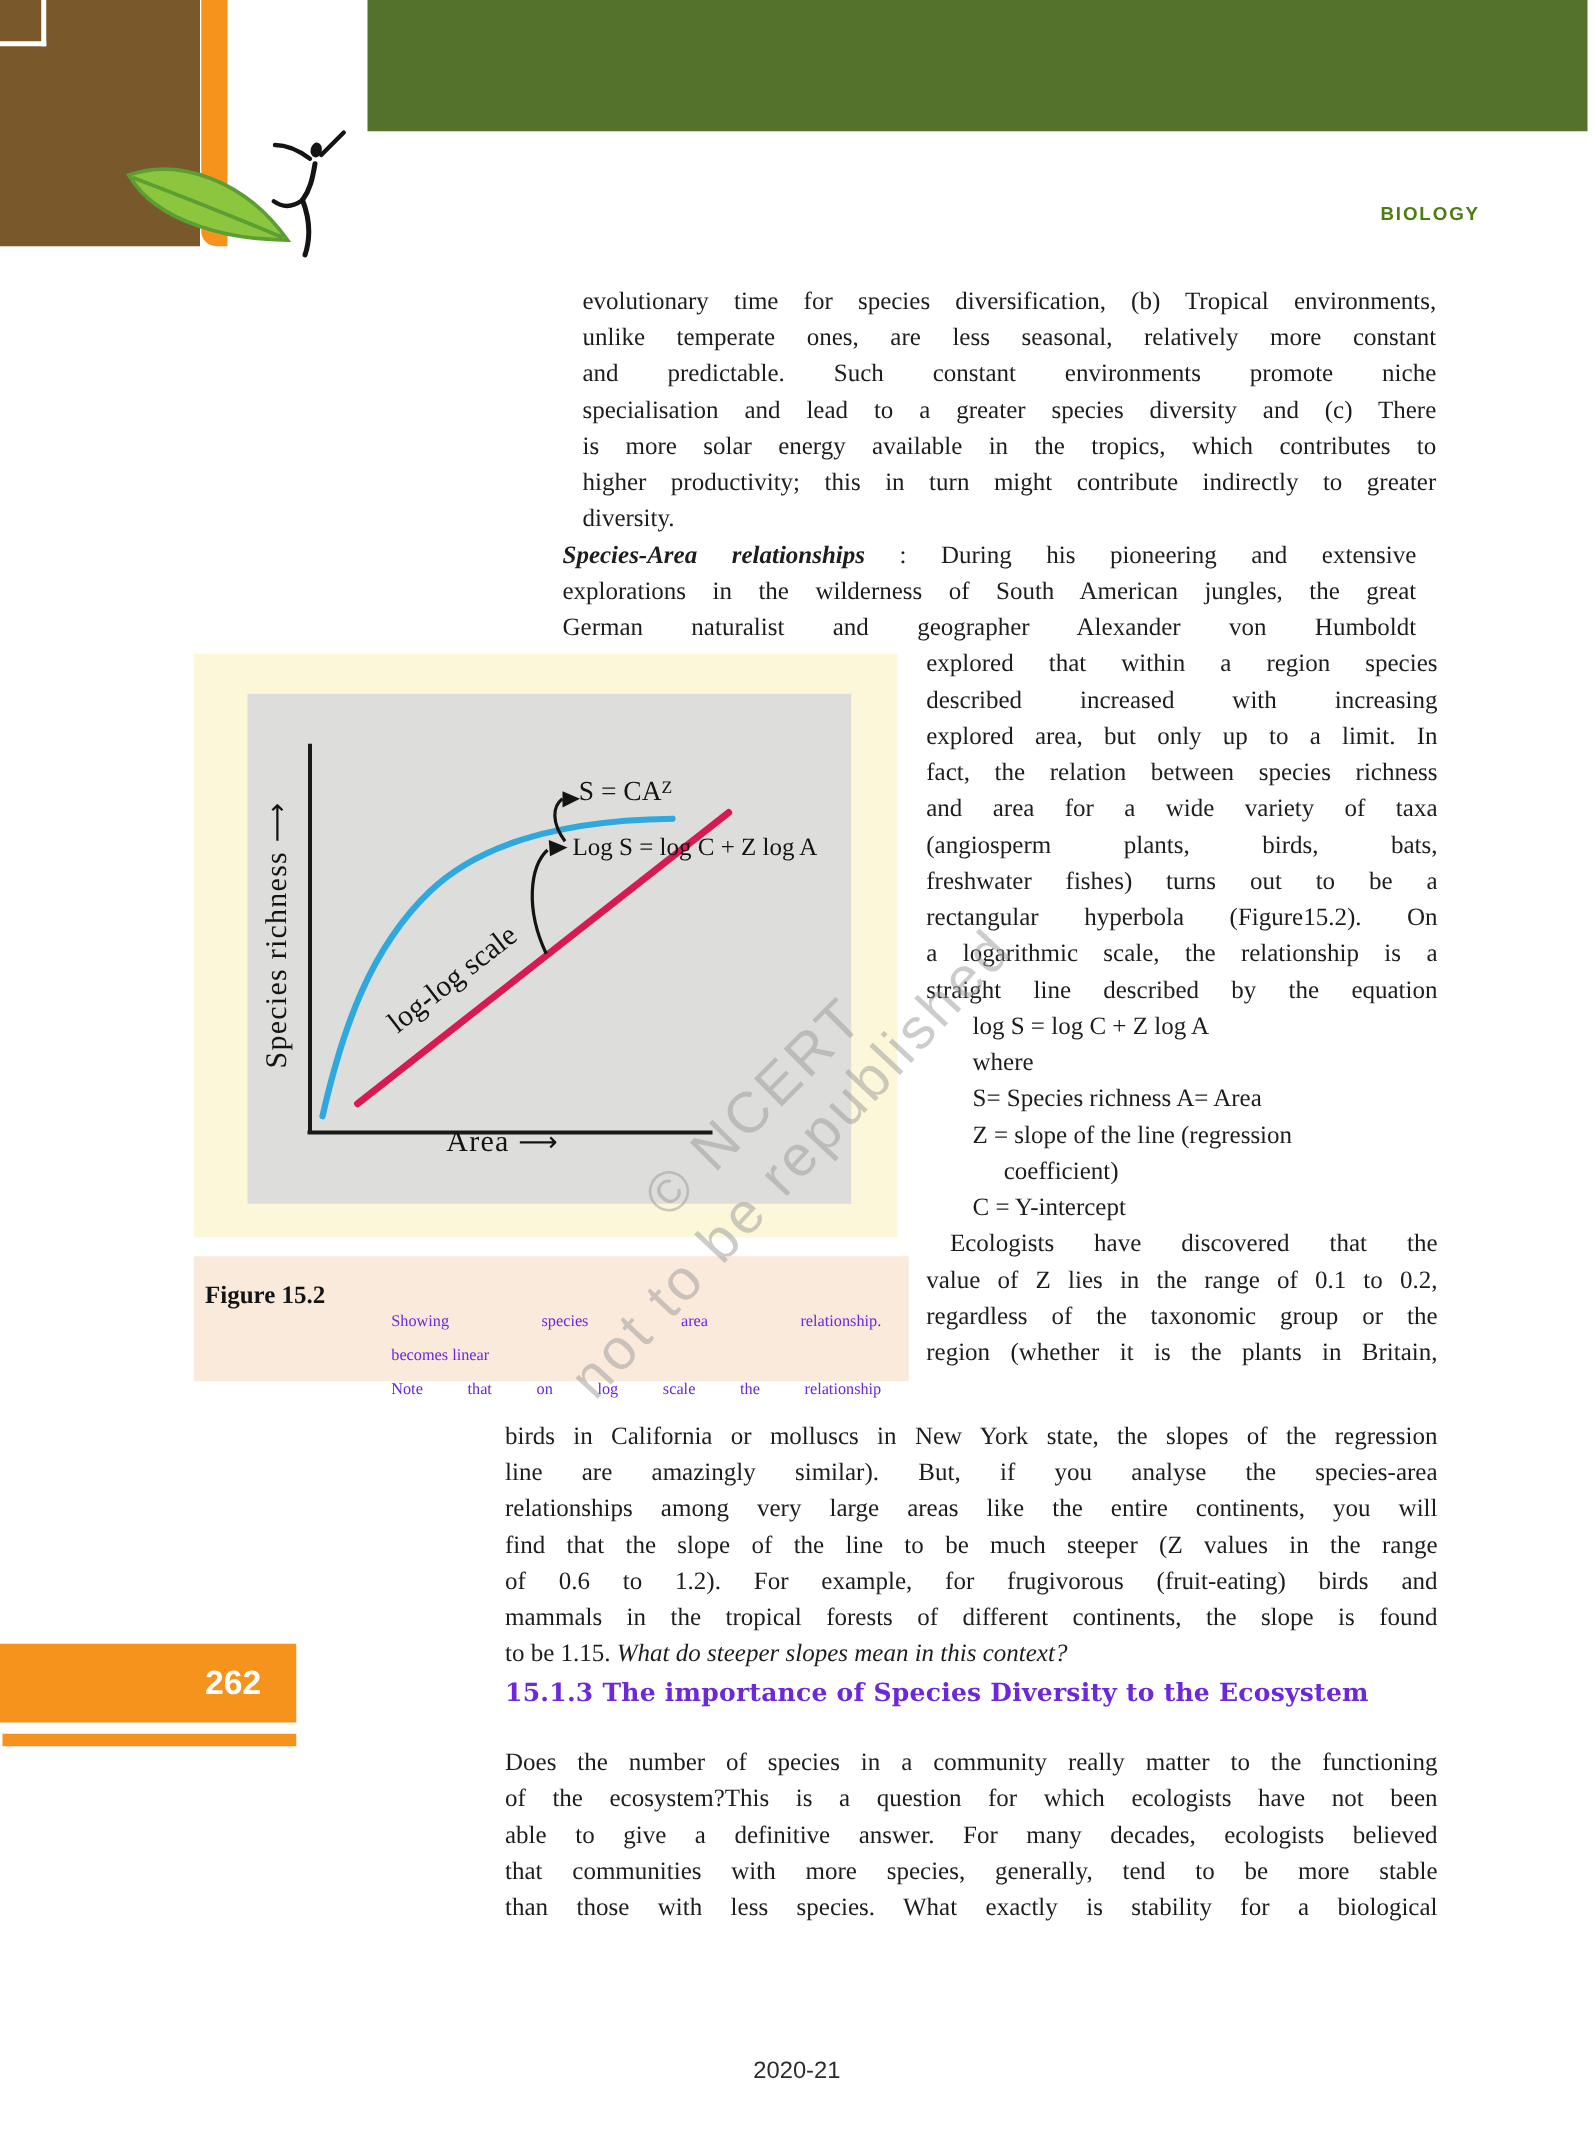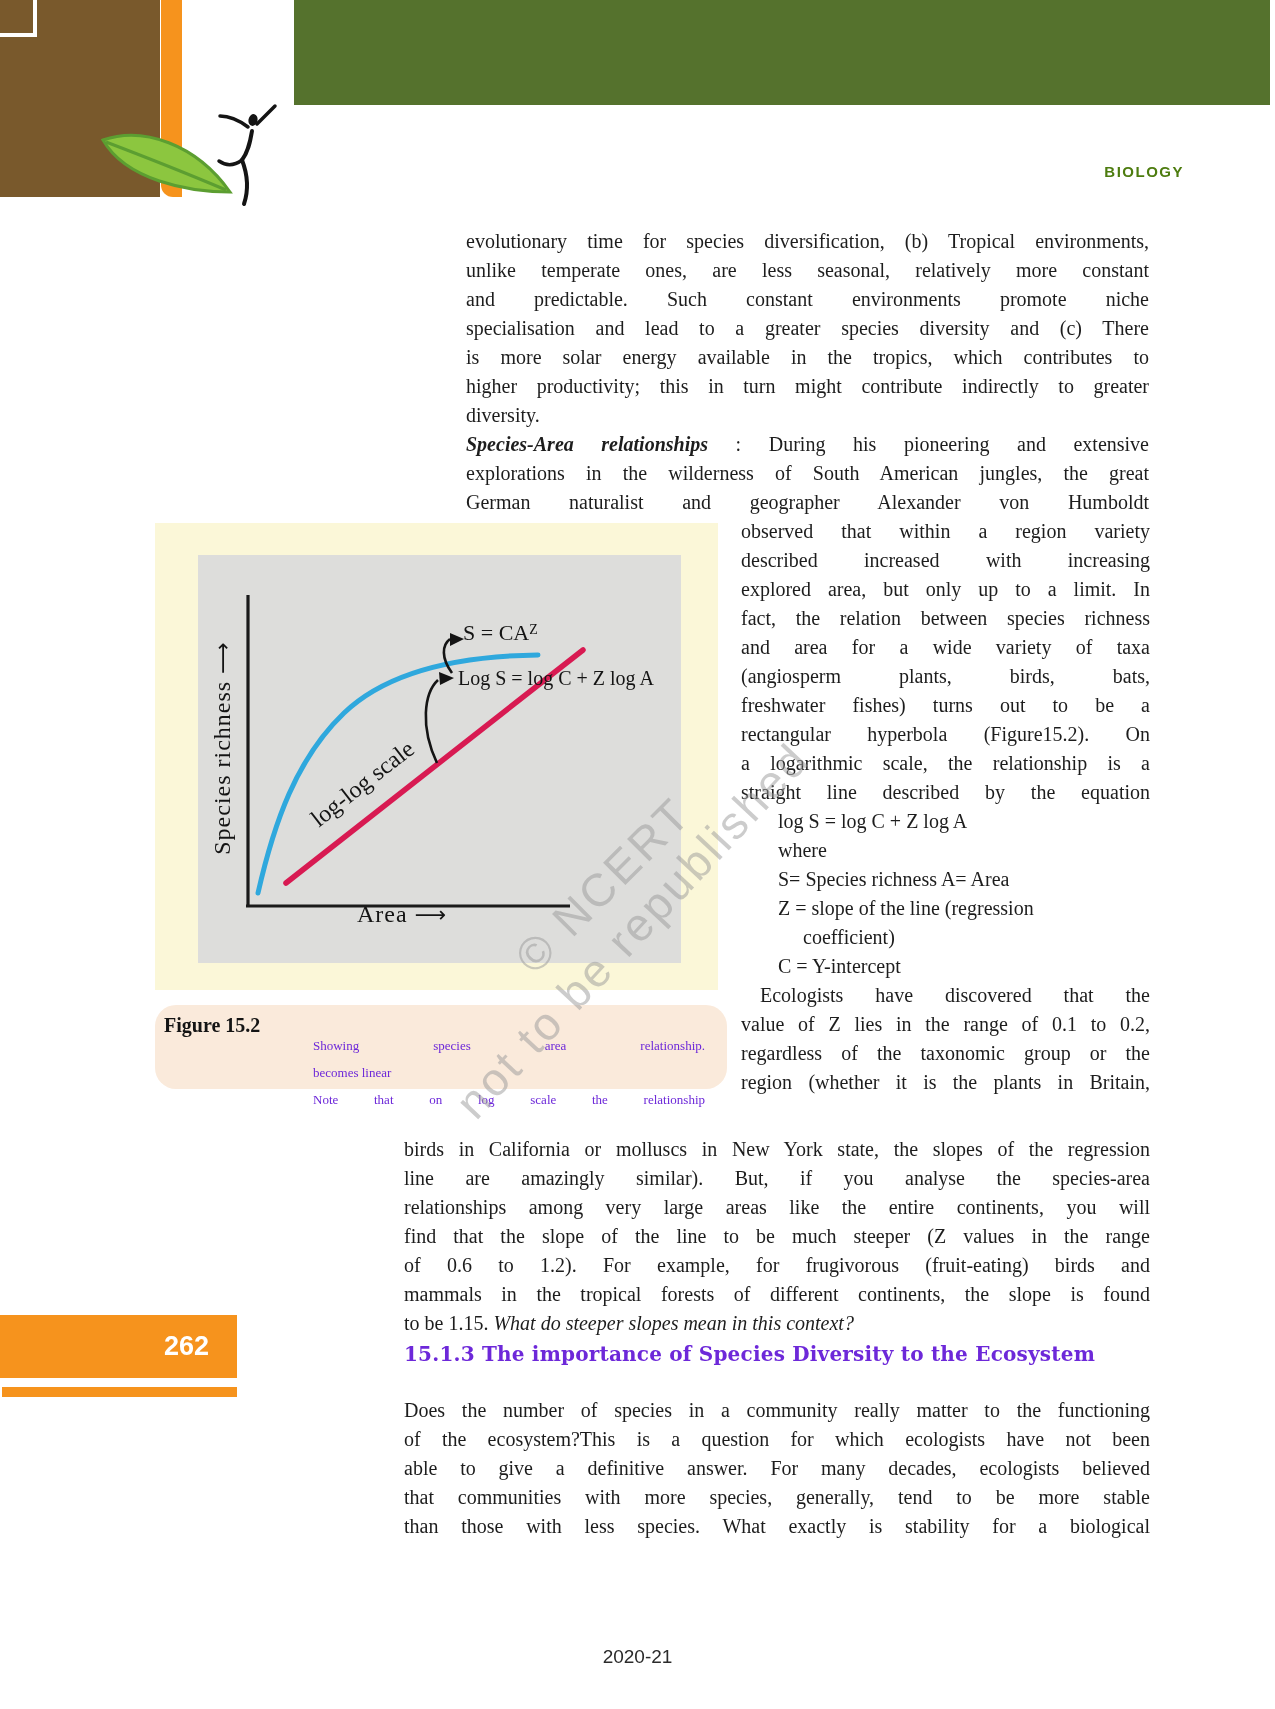--- a/index.html
+++ b/index.html
@@ -16,21 +16,21 @@
         font-family:"Liberation Sans",sans-serif;font-weight:bold;font-size:15px;
         letter-spacing:1.5px;color:#4d7c0f;}
 
   
   .btxt{font-size:20px;line-height:29px;color:#1d1d1d;}
   .jline{height:29px;line-height:29px;text-align:justify;text-align-last:justify;overflow:hidden;}
   .jline.nojust{text-align-last:left;}
   .boldital{font-weight:bold;font-style:italic;}
   .ital{font-style:italic;}
   #intro-block{left:466px;top:227px;width:683px;}
-  #item-block{left:466px;top:430px;width:683px;}
+  #item-block{left:450px;top:430px;width:683px;}
   #right-col{left:741px;top:517px;width:409px;}
   .eqline{height:29px;line-height:29px;padding-left:37px;}
   .eqline.deep{padding-left:62px;}
   .indent1{padding-left:19px;}
   #below-para{left:404px;top:1135px;width:746px;}
   #closing-para{left:404px;top:1396px;width:746px;}
   #section-heading{left:404px;top:1342px;width:760px;
         font-family:"DejaVu Serif",serif;font-weight:bold;font-size:20px;
         letter-spacing:0.2px;color:#6d28d9;}
 
@@ -40,22 +40,22 @@
   #fig-svg{left:198px;top:555px;}
   .figlab{font-family:"Liberation Serif",serif;color:#141414;}
   #curve1-label{left:463px;top:620px;font-size:22px;}
   #curve1-label sup{font-size:14px;vertical-align:6px;}
   #curve2-label{left:458px;top:667px;font-size:20px;}
   #loglog-label{left:296px;top:756px;width:170px;font-size:24px;transform:rotate(-38deg);}
   #y-axis-label{left:73px;top:734px;width:300px;height:28px;text-align:center;
         font-size:24px;letter-spacing:1px;transform:rotate(-90deg);}
   #x-axis-label{left:357px;top:901px;font-size:24px;letter-spacing:1px;}
   .arrow-glyph{font-family:"DejaVu Sans",sans-serif;font-size:22px;}
-  #fig-caption{left:155px;top:1005px;width:572px;height:84px;background:#faeadb;
-        display:flex;padding-top:7px;box-sizing:border-box;border-radius:21px;}
+  #fig-caption{left:155px;top:1005px;width:572px;height:100px;background:#faeadb;
+        display:flex;padding-top:18px;box-sizing:border-box;}
   #caption-label{width:158px;padding-left:9px;box-sizing:border-box;
         font-weight:bold;font-size:20px;line-height:27px;color:#141414;}
   #caption-lines{width:392px;font-size:13px;color:#6d28d9;margin-top:20px;}
   #caption-lines .jline{height:27px;line-height:27px;}
 
   
   #page-badge{left:0;top:1315px;width:237px;height:63px;background:#f6931d;
         display:flex;align-items:center;justify-content:flex-end;padding-right:28px;box-sizing:border-box;}
   #page-badge-number{font-family:"Liberation Sans",sans-serif;font-weight:bold;font-size:27px;color:#ffffff;}
   #page-badge-strip{left:2px;top:1387px;width:235px;height:10px;background:#f6931d;}
@@ -153,21 +153,21 @@
     <div id="caption-label">Figure 15.2</div>
     <div id="caption-lines">
         <div class="jline">Showing  species  area  relationship.</div>
         <div class="jline nojust">becomes linear</div>
         <div class="jline">Note that on log scale the relationship</div>
       </div>
   </div>
 
   <div class="abs btxt" id="right-col">
     <div>
-        <div class="jline">observed that within a region variety</div>
+        <div class="jline">explored that within a region species</div>
         <div class="jline">described increased with increasing</div>
         <div class="jline">explored area, but only up to a limit.  In</div>
         <div class="jline">fact, the relation between species richness</div>
         <div class="jline">and area for a wide variety of taxa</div>
         <div class="jline">(angiosperm plants, birds, bats,</div>
         <div class="jline">freshwater fishes) turns out to be a</div>
         <div class="jline">rectangular hyperbola (Figure15.2). On</div>
         <div class="jline">a logarithmic scale, the relationship is a</div>
         <div class="jline">straight line described by the equation</div>
       </div>

